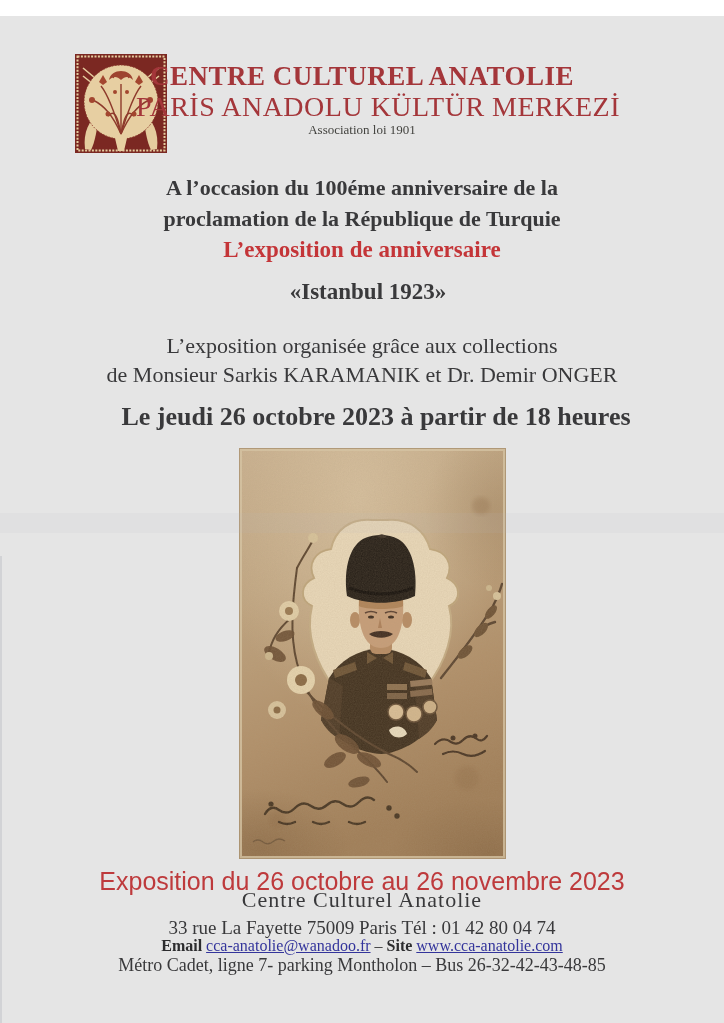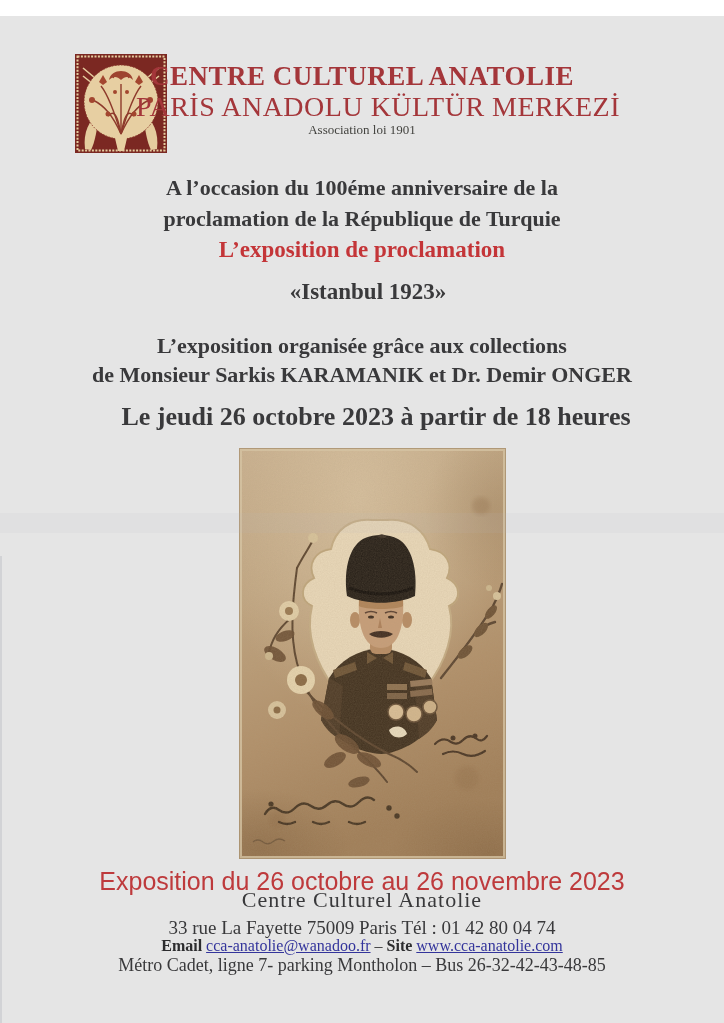--- a/index.html
+++ b/index.html
@@ -14,21 +14,21 @@
   
   .logo { position:absolute; left:75px; top:38px; width:92px; height:99px; }
   .hdr-title  { top:45px;  font-size:27px; font-weight:bold; color:#A4363A; letter-spacing:0.5px; }
   .hdr-sub    { top:75px;  font-size:28px; color:#A4363A; letter-spacing:0.5px;padding-left:32px; }
   .hdr-assoc  { top:106px; font-size:13px; color:#43433f; }
 
   
   .occasion   { top:156px; font-size:22px; font-weight:bold; color:#39393b; line-height:31px; }
   .expo-title { top:221px; font-size:23px; font-weight:bold; color:#C43538; }
   .expo-name  { top:263px; font-size:23px; font-weight:bold; color:#39393b;padding-left:12px; }
-  .collections{ top:315px; font-size:22px; font-weight:bold; color:#39393b; line-height:29px; }
+  .collections{ top:315px; font-size:22px; font-weight:normal; color:#39393b; line-height:29px; }
   .date-line  { top:386px; font-size:26px; font-weight:bold; color:#39393b; transform:translateX(14px); }
 
   
   .photo { position:absolute; left:239px; top:432px; width:267px; height:411px; }
 
   
   .foot-red   { top:851px; font-family:"Liberation Sans", sans-serif; font-size:25px; color:#BE3A3C; }
   .foot-venue { top:871px; font-size:22px; color:#39393b; letter-spacing:1px; }
   .foot-addr  { top:901px; font-size:19px; color:#39393b; }
   .foot-email { top:921px; font-size:16px; color:#2c2c2e; }
@@ -92,21 +92,21 @@
   </div>
 
   <div class="abs hdr-title">CENTRE CULTUREL ANATOLIE</div>
   <div class="abs hdr-sub">PARİS ANADOLU KÜLTÜR MERKEZİ</div>
   <div class="abs hdr-assoc">Association loi 1901</div>
 
   <div class="abs occasion">
     <div>A l’occasion du 100éme anniversaire de la</div>
     <div>proclamation de la République de Turquie</div>
   </div>
-  <div class="abs expo-title">L’exposition de proclamation</div>
+  <div class="abs expo-title">L’exposition de anniversaire</div>
   <div class="abs expo-name">«Istanbul 1923»</div>
   <div class="abs collections">
     <div>L’exposition organisée grâce aux collections</div>
     <div>de Monsieur Sarkis KARAMANIK et Dr. Demir ONGER</div>
   </div>
   <div class="abs date-line">Le jeudi 26 octobre 2023 à partir de 18 heures</div>
 
   <div class="photo">
     <svg width="267" height="411" viewBox="0 0 267 411" xmlns="http://www.w3.org/2000/svg">
       <defs>

